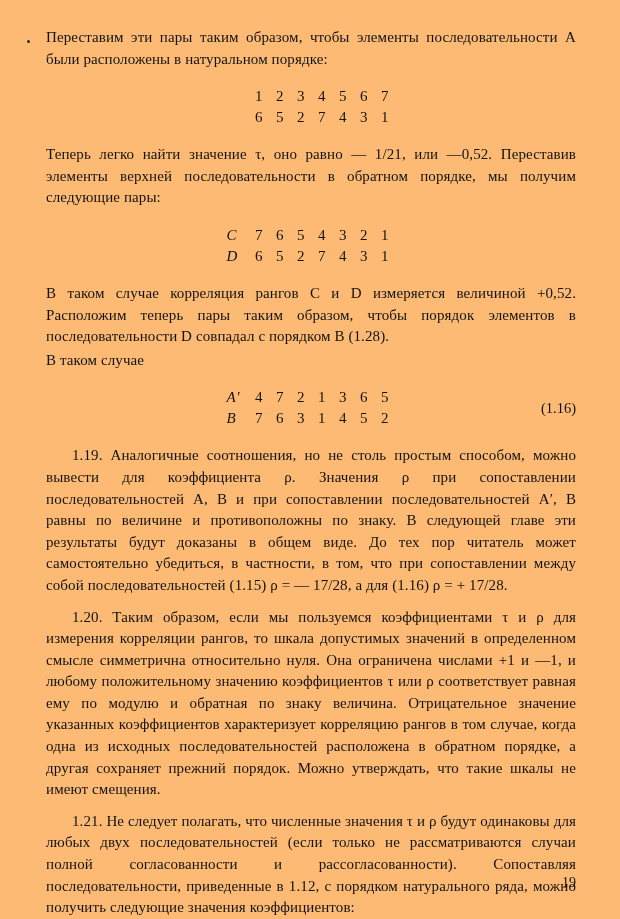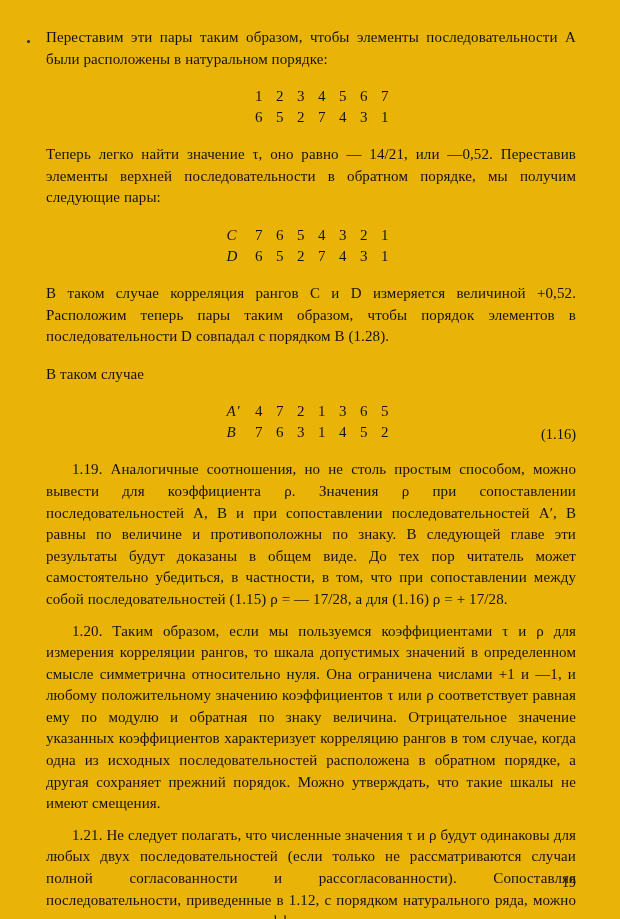--- a/index.html
+++ b/index.html
@@ -13,21 +13,21 @@
     font-family: "Liberation Serif", serif;
     color: #131313;
     position: relative;
     overflow: hidden;
   }
   .page {
     position: absolute;
     left: 0; top: 0;
     width: 620px;
     height: 919px;
-    background: #eab308;
+    background: #fdba74;
   }
   .content {
     position: absolute;
     left: 46px;
     top: 27px;
     width: 530px;
   }
   p.para {
     margin: 0 0 0 0;
     font-size: 15.0px;
@@ -63,21 +63,21 @@
   .matrix-row .cell {
     width: 21px;
     text-align: center;
   }
   .eqn-block {
     position: relative;
   }
   .eqn-num {
     position: absolute;
     right: 0;
-    bottom: 0px;
+    bottom: 12px;
     font-size: 14.5px;
   }
   .dot-mark {
     position: absolute;
     left: 27px;
     top: 40px;
     width: 3px;
     height: 3px;
     background: #2a2a2a;
     border-radius: 50%;
@@ -120,21 +120,21 @@
         <span class="cell">2</span>
         <span class="cell">7</span>
         <span class="cell">4</span>
         <span class="cell">3</span>
         <span class="cell">1</span>
       </div>
     </div>
 
     <div class="spacer-md"></div>
 
-    <p class="para">Теперь легко найти значение τ, оно равно — 14/21, или —0,52. Переставив элементы верхней последовательности в обратном порядке, мы получим следующие пары:</p>
+    <p class="para">Теперь легко найти значение τ, оно равно — 1/21, или —0,52. Переставив элементы верхней последовательности в обратном порядке, мы получим следующие пары:</p>
 
     <div class="spacer-md"></div>
 
     <div class="matrix">
       <div class="matrix-row">
         <span class="lbl">C</span>
         <span class="cell">7</span>
         <span class="cell">6</span>
         <span class="cell">5</span>
         <span class="cell">4</span>
@@ -150,21 +150,21 @@
         <span class="cell">7</span>
         <span class="cell">4</span>
         <span class="cell">3</span>
         <span class="cell">1</span>
       </div>
     </div>
 
     <div class="spacer-md"></div>
 
     <p class="para">В таком случае корреляция рангов C и D измеряется величиной +0,52. Расположим теперь пары таким образом, чтобы порядок элементов в последовательности D совпадал с порядком B (1.28).</p>
-    <p class="para" style="margin-top:16px">В таком случае</p>
+    <p class="para" style="margin-top:2px">В таком случае</p>
 
     <div class="spacer-md"></div>
 
     <div class="eqn-block">
       <div class="matrix">
         <div class="matrix-row">
           <span class="lbl">A′</span>
           <span class="cell">4</span>
           <span class="cell">7</span>
           <span class="cell">2</span>

